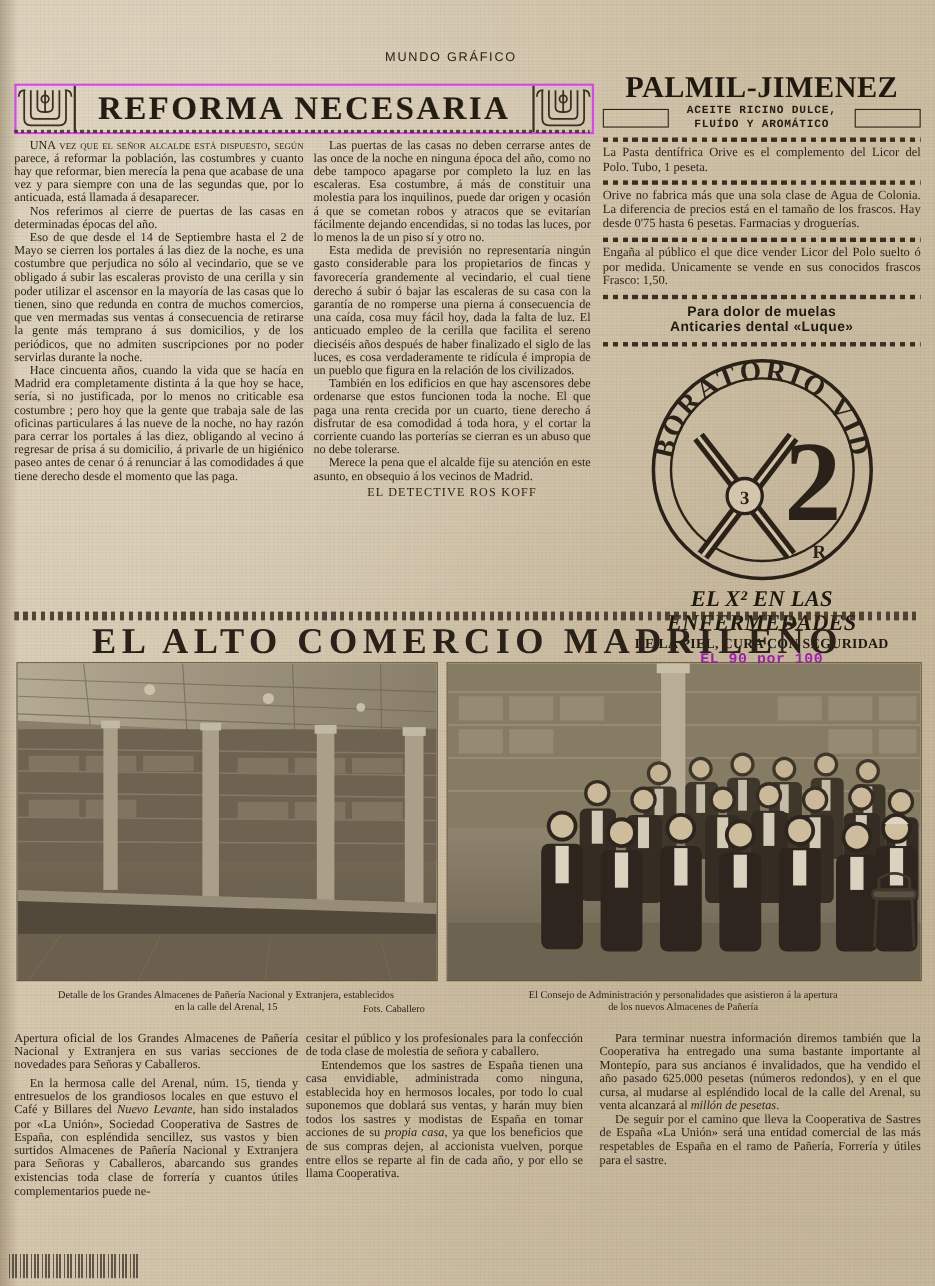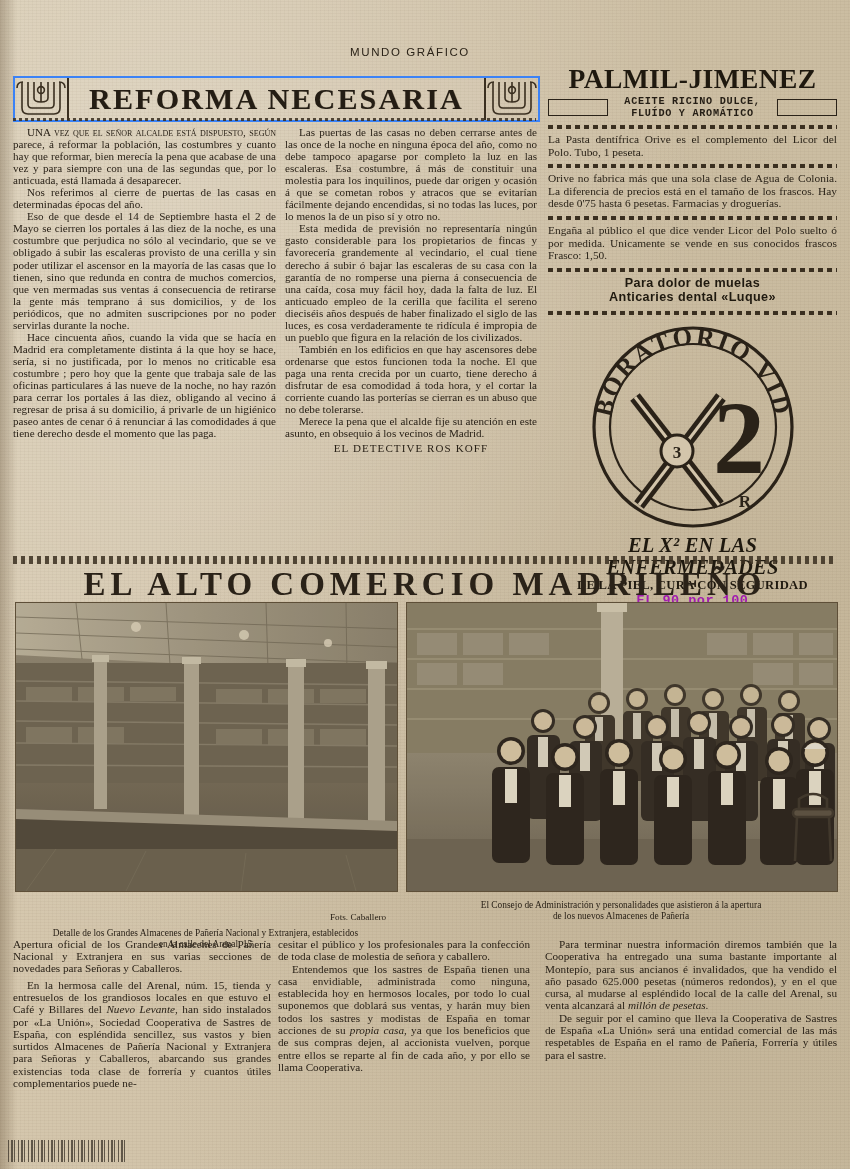--- a/index.html
+++ b/index.html
@@ -36,21 +36,21 @@
   .masthead{
     position:absolute;left:0;top:46px;width:820px;
     text-align:center;
     font-family:"Liberation Sans", sans-serif;
     font-size:11.5px;letter-spacing:1.6px;color:#2b2318;
   }
 
   
   .headline-band{
     position:absolute;left:13px;top:76px;width:523px;height:42px;
-    border:2px solid #3b82f6;
+    border:2px solid #d946ef;
     display:flex;align-items:stretch;
     background:rgba(255,255,255,0.05);
   }
   .orn{
     width:52px;flex:0 0 52px;position:relative;
     border-right:2px solid #3a2f20;
     overflow:hidden;
   }
   .orn.right{border-right:none;border-left:2px solid #3a2f20;}
   .headline-title{
@@ -150,21 +150,21 @@
     position:absolute;border:1px solid #5e4f38;overflow:hidden;
   }
   #photo-interior{left:15px;top:602px;width:381px;height:288px;}
   #photo-group{left:406px;top:602px;width:430px;height:288px;}
 
   .cap{
     position:absolute;
     font-family:"Liberation Serif", serif;
     font-size:9.4px;line-height:10.8px;text-align:center;color:#2a2218;
   }
-  #cap-left{left:15px;top:928px;width:381px;text-align:center;}
+  #cap-left{left:15px;top:900px;width:381px;text-align:center;}
   #cap-right{left:406px;top:900px;width:430px;}
   .fots{
     position:absolute;left:330px;top:912px;width:120px;
     font-size:9.2px;color:#2a2218;
   }
 
   
   .bot-col{
     position:absolute;top:938px;width:258px;
     font-size:11.2px;line-height:12.3px;text-align:justify;color:#2a2218;

